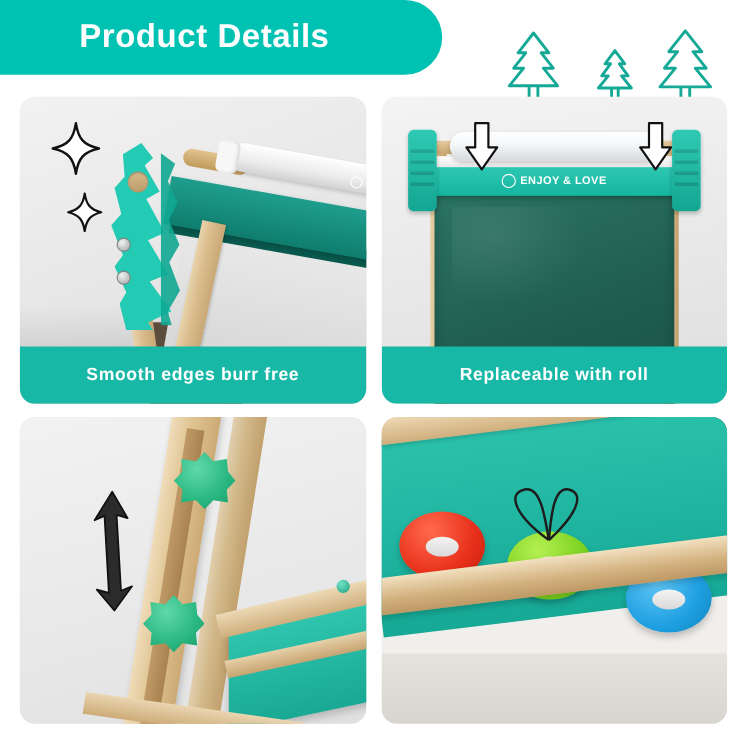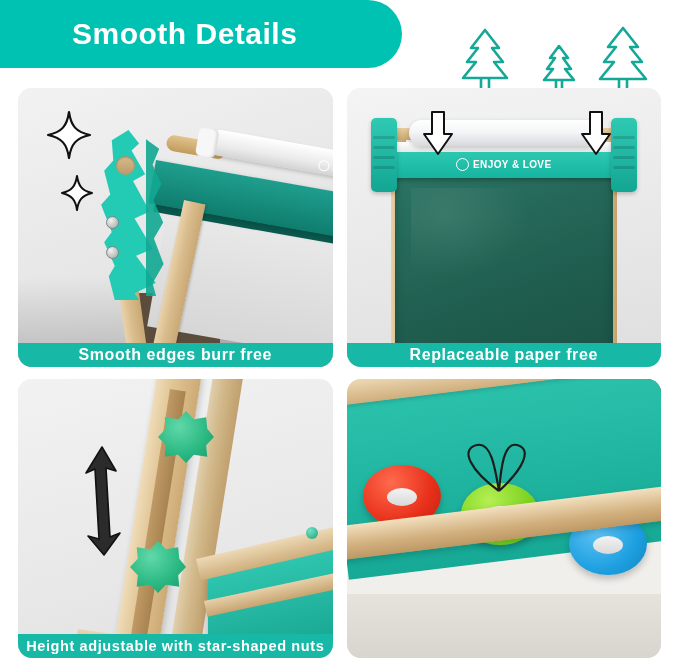--- a/index.html
+++ b/index.html
@@ -48,21 +48,21 @@
     overflow:hidden;
     background:#ececec;
   }
   .photo{
     position:absolute;inset:0;
     overflow:hidden;
     text-align:center;
   }
   .caption{
     position:absolute;left:0;right:0;bottom:0;
-    height:24px;
+    height:52px;
     background:#17b8a6;
     display:flex;align-items:center;justify-content:center;
     color:#ffffff;
     font-size:16px;
     font-weight:700;
     letter-spacing:.6px;
     z-index:40;
     white-space:nowrap;
   }
   .caption.small{font-size:14.5px;}
@@ -305,21 +305,21 @@
   }
   .cup-red{left:16px;top:86px;background:radial-gradient(circle at 36% 28%,#ff6a4d,#e8301a 60%,#c32012);}
   .cup-green{left:114px;top:104px;background:radial-gradient(circle at 36% 28%,#b4ef52,#7ed321 60%,#63b215);}
   .cup-blue{left:222px;top:134px;background:radial-gradient(circle at 36% 28%,#5fc4f5,#1d9fe0 60%,#1484bd);}
   .cup-string{position:absolute;left:104px;top:62px;}
 </style>
 </head>
 <body>
 
 <div class="header-band">
-  <div class="header-title">Smooth Details</div>
+  <div class="header-title">Product Details</div>
 </div>
 
 <div class="trees">
   <svg width="210" height="72" viewBox="0 0 210 72" fill="none">
     <g stroke="#14a896" stroke-width="2.6" stroke-linejoin="round" fill="none">
       <path d="M30 8 L16 26 L23 26 L12 40 L21 40 L8 56 L52 56 L39 40 L48 40 L37 26 L44 26 Z"></path>
       <path d="M26 56 L26 70 L34 70 L34 56"></path>
       <path d="M104 24 L95 36 L100 36 L92 47 L98 47 L89 58 L119 58 L110 47 L116 47 L108 36 L113 36 Z"></path>
       <path d="M101 58 L101 70 L107 70 L107 58"></path>
       <path d="M168 6 L153 25 L161 25 L149 40 L159 40 L145 57 L191 57 L177 40 L187 40 L175 25 L183 25 Z"></path>
@@ -404,21 +404,21 @@
           <div class="notch" style="top:48px"></div>
       </div>
 
       <svg class="arrow-dn arr-l" width="34" height="46" viewBox="0 0 34 46">
         <path d="M11 2 L23 2 L23 24 L31 24 L17 44 L3 24 L11 24 Z" fill="#ffffff" stroke="#111" stroke-width="2" stroke-linejoin="round"></path>
       </svg>
       <svg class="arrow-dn arr-r" width="34" height="46" viewBox="0 0 34 46">
         <path d="M11 2 L23 2 L23 24 L31 24 L17 44 L3 24 L11 24 Z" fill="#ffffff" stroke="#111" stroke-width="2" stroke-linejoin="round"></path>
       </svg>
     </div>
-    <div class="caption">Replaceable paper free</div>
+    <div class="caption">Replaceable with roll</div>
   </div>
 
   <div class="panel">
     <div class="photo">
       <div class="p3-bg"></div>
 
       <div class="p3-leg p3-leg-back"></div>
       <div class="p3-tray"></div>
       <div class="p3-trayedge"></div>
       <div class="p3-rail"></div>
@@ -428,21 +428,20 @@
       <div class="p3-crossbar"></div>
 
       <div class="p3-knob p3-knob-top"></div>
       <div class="p3-knob p3-knob-bot"></div>
       <div class="p3-screwsmall"></div>
 
       <svg class="arrow-ud" width="46" height="120" viewBox="0 0 46 120">
         <path d="M22 6 L36 30 L26 27 L30 96 L40 92 L24 114 L8 95 L19 98 L15 28 L6 32 Z" fill="#2b2b2b" stroke="#111" stroke-width="1.6" stroke-linejoin="round"></path>
       </svg>
     </div>
-    <div class="caption small">Height adjustable with star-shaped nuts</div>
   </div>
 
   <div class="panel">
     <div class="photo">
       <div class="p4-bg"></div>
       <div class="p4-floor"></div>
       <div class="p4-boarddark"></div>
 
       <div class="p4-tray"></div>
       <div class="p4-railtop"></div>

